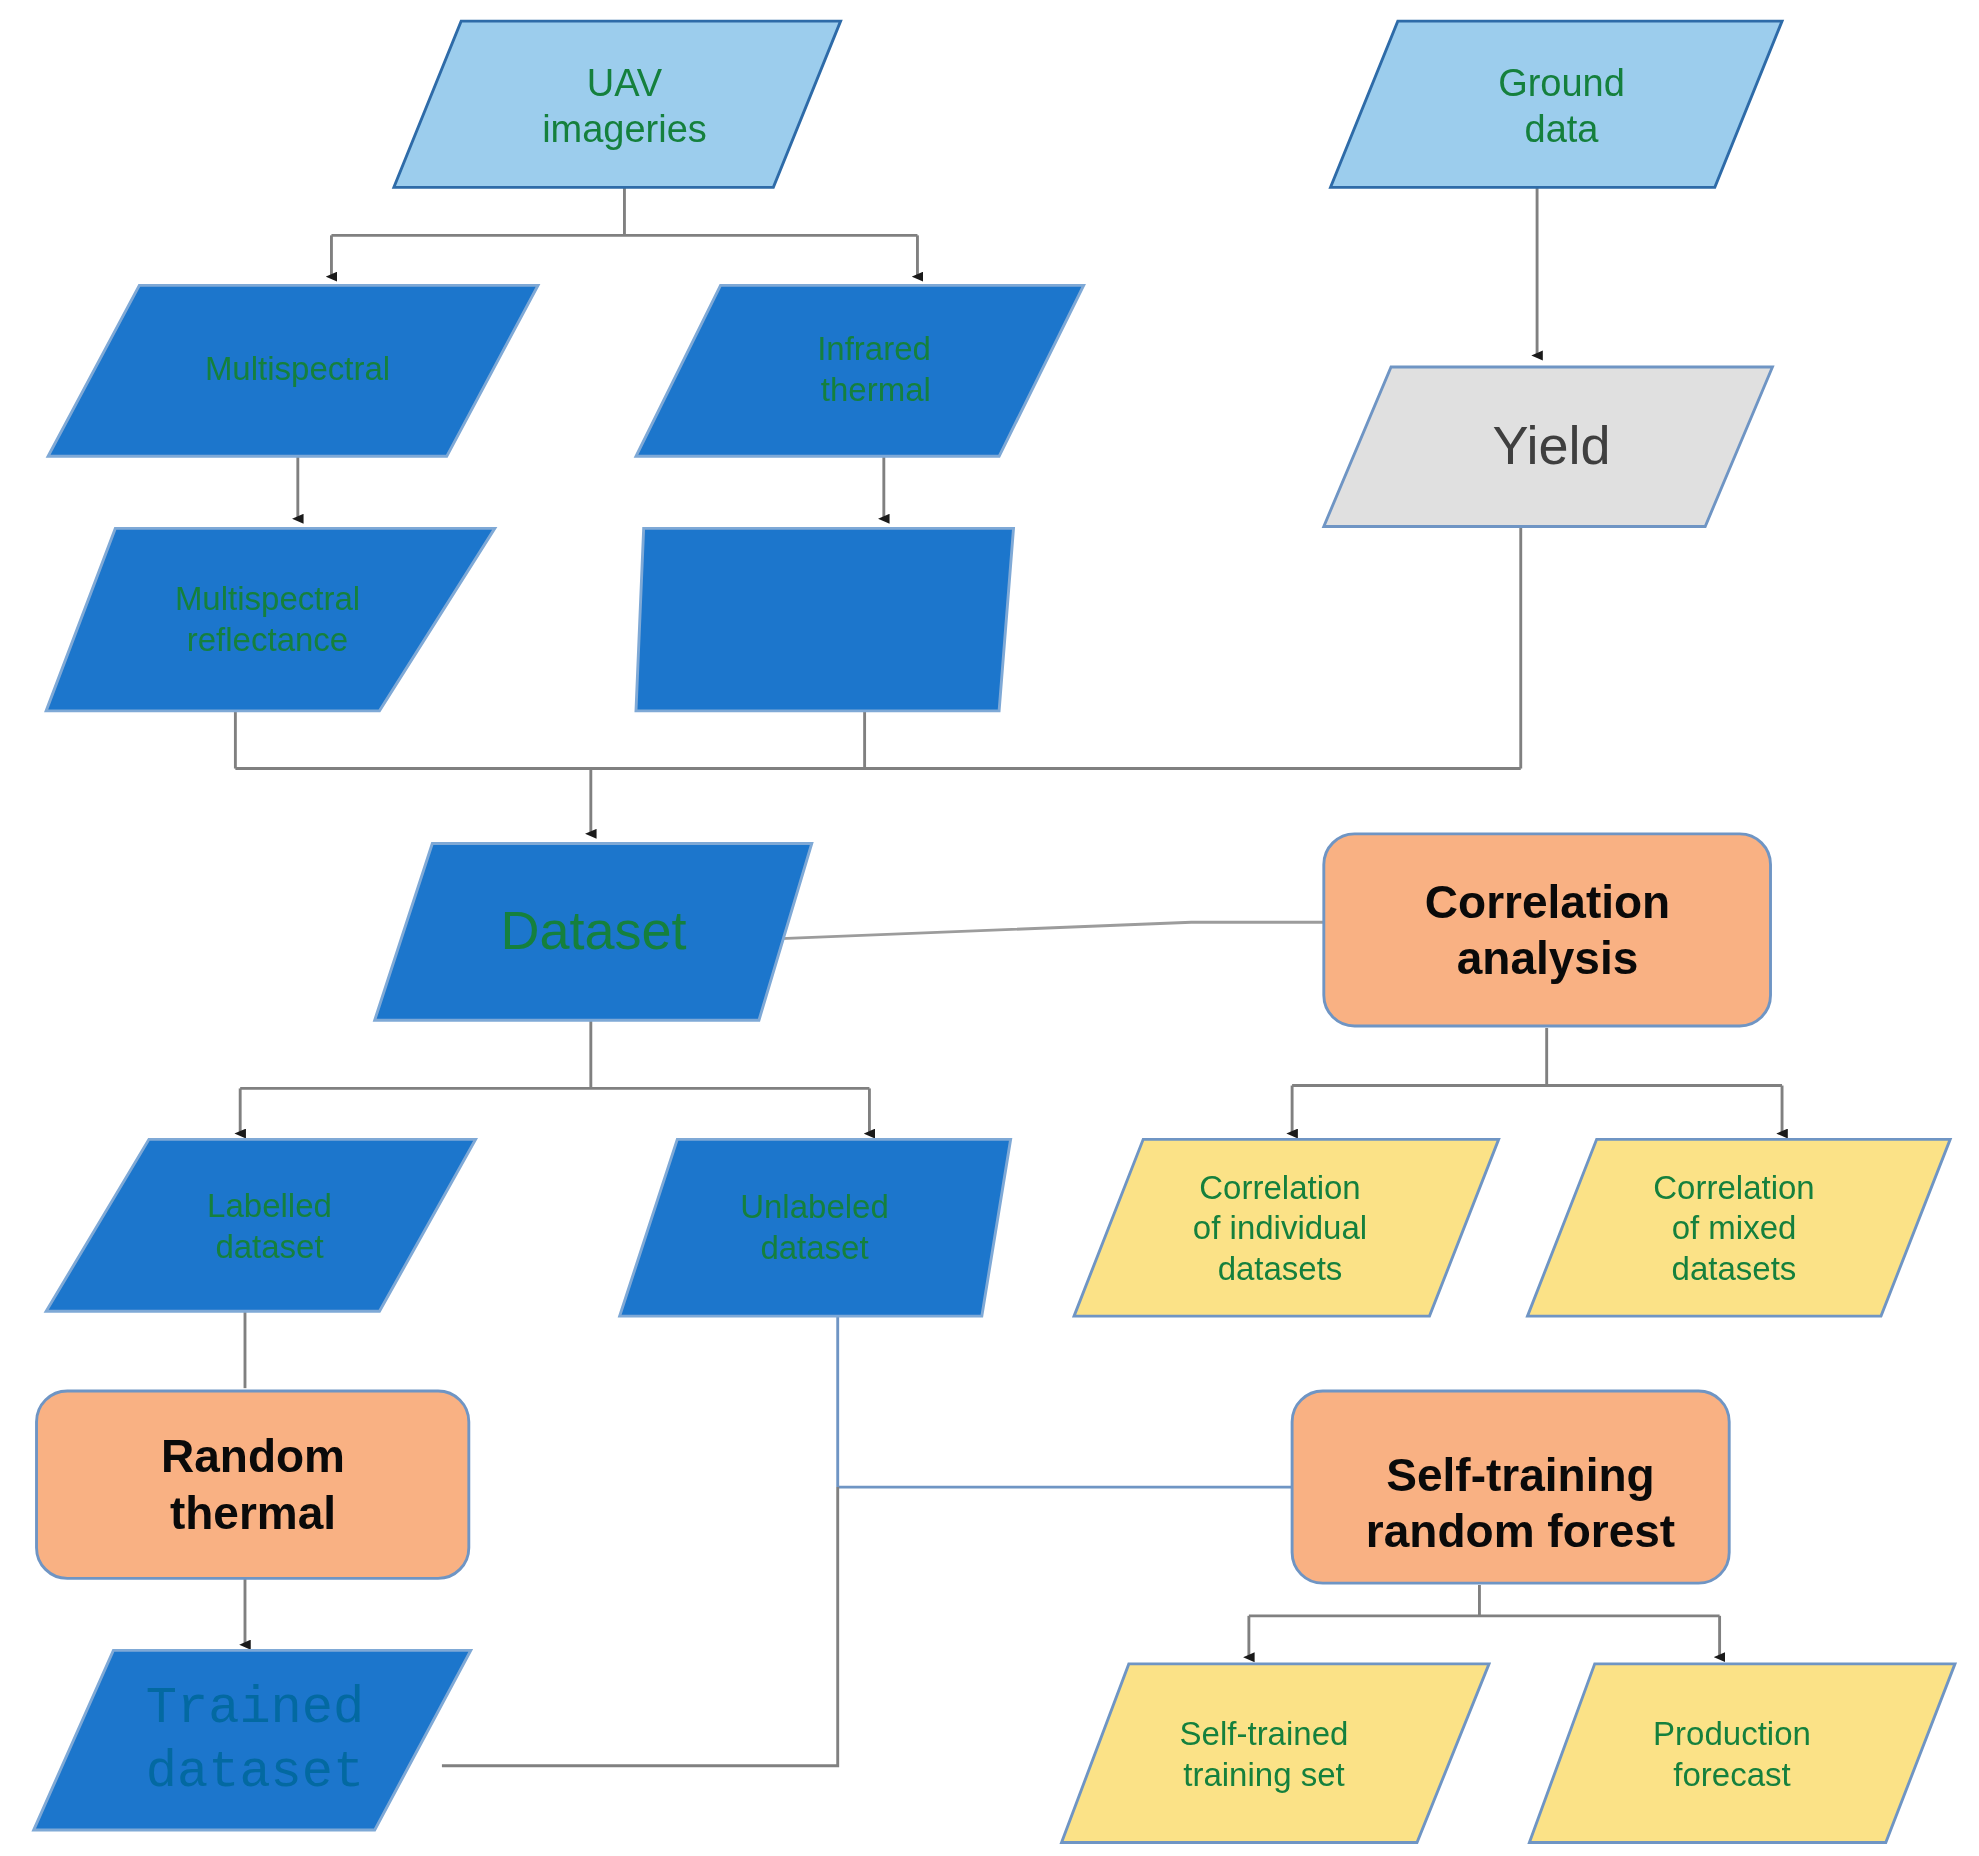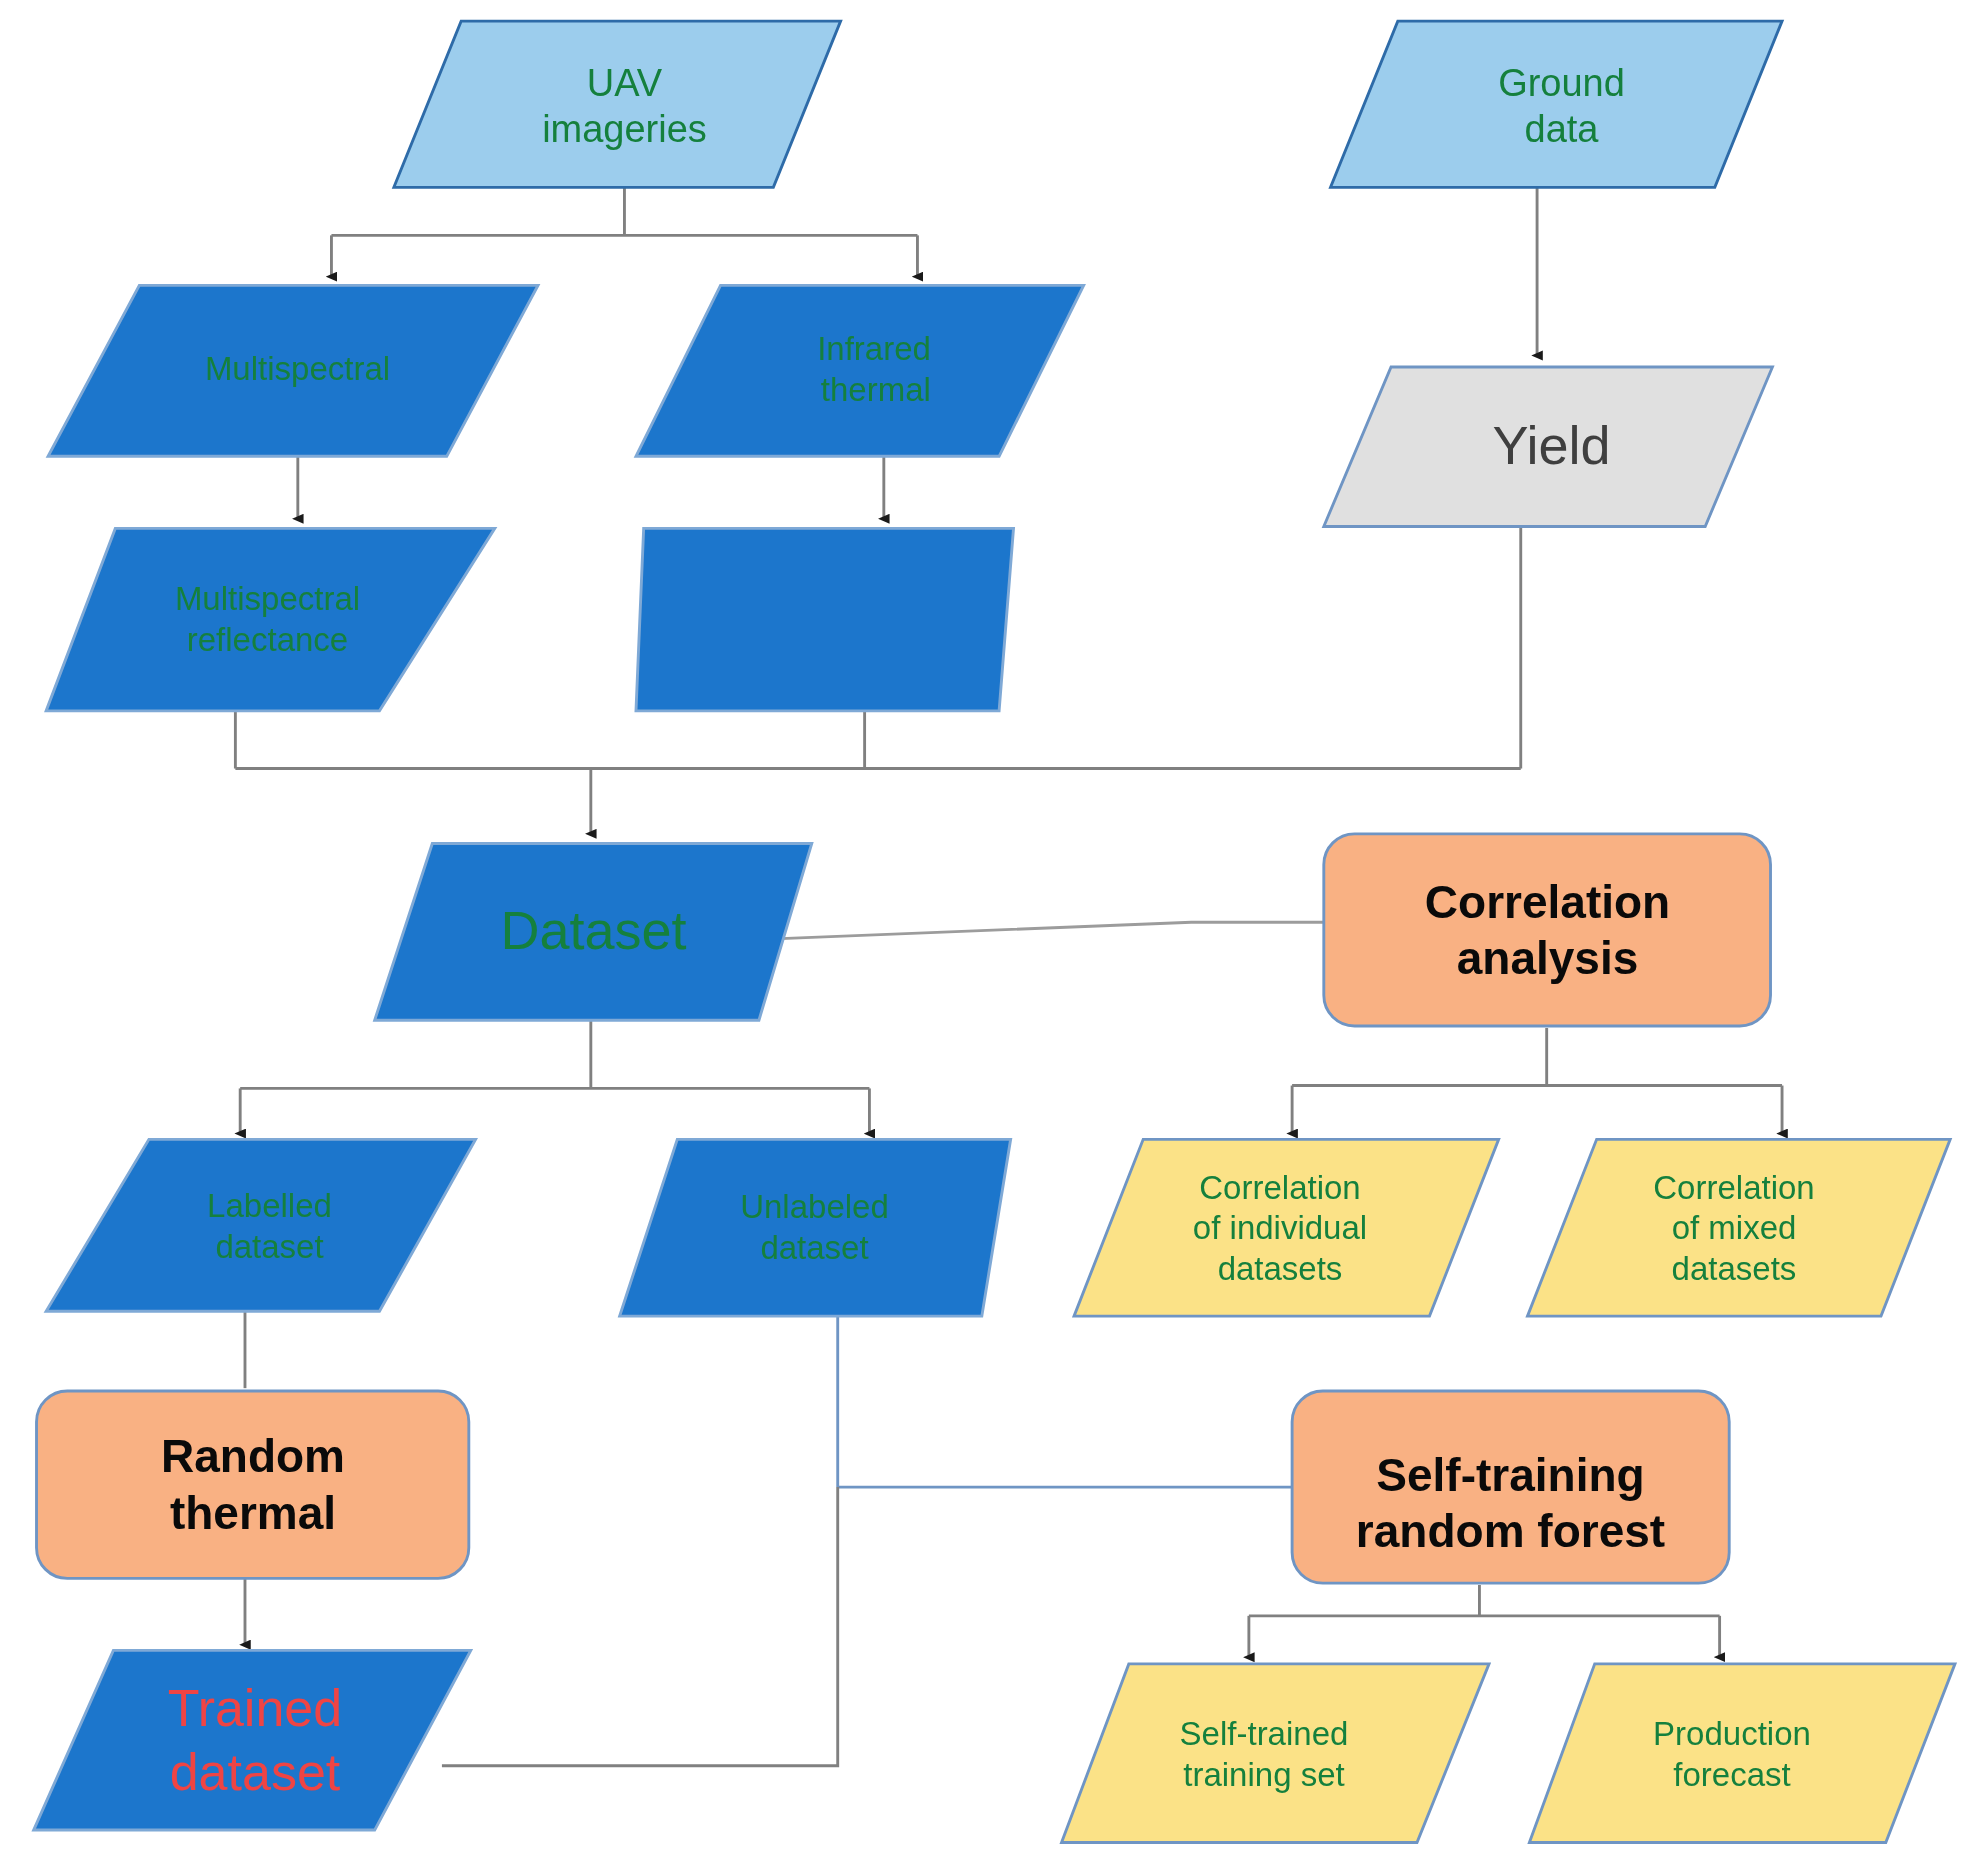--- a/index.html
+++ b/index.html
@@ -6,21 +6,21 @@
   body{font-family:"Liberation Sans","DejaVu Sans",sans-serif;}
   #stage{position:relative;width:1979px;height:1856px;background:#ffffff;overflow:hidden;}
   svg.flow{position:absolute;left:0;top:0;width:1979px;height:1856px;display:block;}
   .node-label{
     position:absolute;display:flex;align-items:center;justify-content:center;
     text-align:center;line-height:1.22;pointer-events:none;
     white-space:pre-line;
   }
   .lbl-dark{color:#15803d;}
   .lbl-gray{color:#3f3f3f;text-align:right;}
-  .lbl-white{color:#ef4444;}
+  .lbl-white{color:#0369a1;font-family:Liberation Mono, monospace;}
   .lbl-black{color:#0a0a0a;}
   .bold{font-weight:bold;}
 </style>
 </head>
 <body>
 
 <div id="stage">
 
   <svg class="flow" viewBox="0 0 2060 1932">
     <defs>
@@ -143,21 +143,21 @@
 of individual
 datasets</div>
 
   <div class="node-label lbl-dark" style="left:1554px;top:1143px;width:360px;height:171px;font-size:33px;">Correlation
 of mixed
 datasets</div>
 
   <div class="node-label lbl-black bold" style="left:37px;top:1391px;width:432px;height:187px;font-size:46px;">Random
 thermal</div>
 
-  <div class="node-label lbl-black bold" style="left:1292px;top:1391px;width:437px;height:224px;font-size:46px;">Self-training
+  <div class="node-label lbl-black bold" style="left:1292px;top:1391px;width:437px;height:224px;font-size:46px;padding-left:10px;">Self-training
 random forest</div>
 
   <div class="node-label lbl-white" style="left:82px;top:1654px;width:346px;height:173px;font-size:52px;">Trained
 dataset</div>
 
   <div class="node-label lbl-dark" style="left:1084px;top:1668px;width:360px;height:173px;font-size:33px;">Self-trained
 training set</div>
 
   <div class="node-label lbl-dark" style="left:1552px;top:1668px;width:360px;height:173px;font-size:33px;">Production
 forecast</div>

